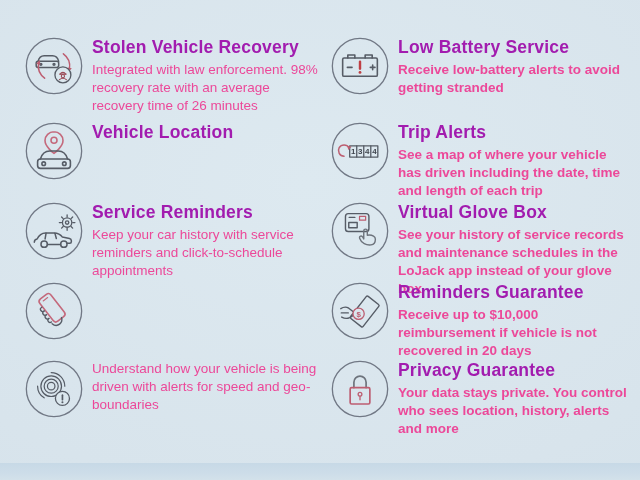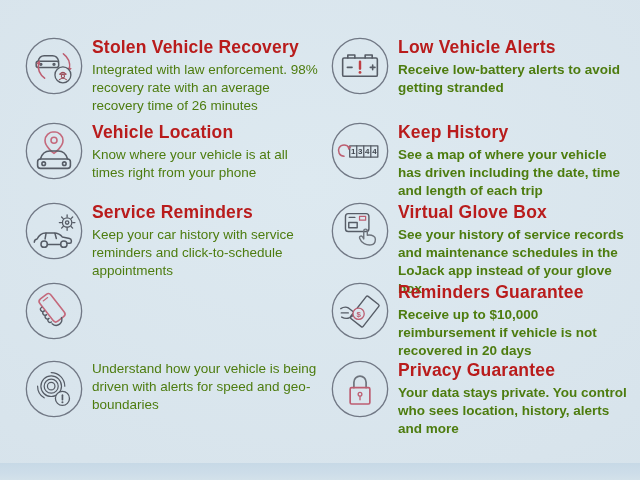--- a/index.html
+++ b/index.html
@@ -13,24 +13,24 @@
     display:grid;
     grid-template-columns:306px 1fr;
     grid-template-rows:85px 80px 80px 78px 100px;
     grid-auto-flow:column;
   }
   .feature{display:flex;align-items:flex-start;gap:8px;}
   .icon-wrap{flex:0 0 60px;height:60px;}
   .text{padding-top:1px;}
   .title{
     margin:0 0 3px 0;font-size:17.5px;font-weight:700;letter-spacing:.2px;
-    color:#b91c1c;
+    color:#a21caf;
   }
   .desc{
-    margin:0;font-size:13.5px;line-height:18px;color:#4d7c0f;
+    margin:0;font-size:13.5px;line-height:18px;color:#ec4899;
   }
   .left .desc{max-width:230px;}
   .right .desc{max-width:254px;font-weight:bold;}
   .bottom-band{
     position:absolute;left:0;right:0;bottom:0;height:17px;
     background:linear-gradient(180deg,#c7d9e6 0%,#cddde9 60%,#d3e1ea 100%);
   }
   svg{display:block;}
   svg text{font-family:"Liberation Sans",sans-serif;}
 </style>
@@ -81,21 +81,20 @@
         <g stroke="#565c66" stroke-width="1.7">
           <path d="M17.5 40.5 q2.5 -8.5 10 -8.5 h9 q7.5 0 10 8.5"></path>
           <rect x="14.5" y="40.5" width="35" height="10" rx="3"></rect>
           <circle cx="21" cy="45.5" r="1.9"></circle>
             <circle cx="43" cy="45.5" r="1.9"></circle>
         </g>
       </svg>
     </span>
     <div class="text">
       <h3 class="title">Vehicle Location</h3>
-      <p class="desc">Know where your vehicle is at all times right from your phone</p>
     </div>
   </div>
 
   <div class="feature left">
     <span class="icon-wrap">
       <svg width="60" height="60" viewBox="0 0 64 64" fill="none" stroke-linecap="round" stroke-linejoin="round">
         <circle cx="32" cy="32" r="29.5" stroke="#717885" stroke-width="1.4"></circle>
         <g stroke="#565c66" stroke-width="1.6">
           <path d="M11 44 q0 -3 3 -3.5 q3 -6.5 9 -6.5 h9 q6 0 9 4.5 l7.5 1.5 q2 .5 2 2.5 v1 q0 1.6 -1.6 1.6 h-2.9"></path>
           <path d="M23.5 34.5 l-1 6 M33 34.5 l1.5 5.5"></path>
@@ -164,21 +163,21 @@
           <rect x="13.5" y="23.5" width="37" height="19.5" rx="1.5"></rect>
           <path d="M19 23.5 v-3.2 h7.5 v3.2 M37.5 23.5 v-3.2 h7.5 v3.2"></path>
           <path d="M18.5 33.5 h5"></path>
           <path d="M43 33.5 h5 M45.5 31 v5"></path>
         </g>
         <path d="M32 27.5 v7.3" stroke="#bf3f44" stroke-width="2.6"></path>
         <circle cx="32" cy="38.8" r="1.5" fill="#bf3f44"></circle>
       </svg>
     </span>
     <div class="text">
-      <h3 class="title">Low Vehicle Alerts</h3>
+      <h3 class="title">Low Battery Service</h3>
       <p class="desc">Receive low-battery alerts to avoid getting stranded</p>
     </div>
   </div>
 
   <div class="feature right">
     <span class="icon-wrap">
       <svg width="60" height="60" viewBox="0 0 64 64" fill="none" stroke-linecap="round" stroke-linejoin="round">
         <circle cx="32" cy="32" r="29.5" stroke="#717885" stroke-width="1.4"></circle>
         <g stroke="#565c66" stroke-width="1.4">
           <rect x="21" y="26.5" width="30" height="12"></rect>
@@ -188,21 +187,21 @@
           <text x="24.8" y="35.6">1</text>
           <text x="32.3" y="35.6">3</text>
           <text x="39.8" y="35.6">4</text>
           <text x="47.3" y="35.6">4</text>
         </g>
         <path d="M15 37.5 a6 6 0 1 1 5.2 -9" stroke="#bd5e71" stroke-width="1.6"></path>
         <polygon points="18.5,26.5 23,27.5 19.5,30.8" fill="#bd5e71"></polygon>
       </svg>
     </span>
     <div class="text">
-      <h3 class="title">Keep History</h3>
+      <h3 class="title">Trip Alerts</h3>
       <p class="desc">See a map of where your vehicle has driven including the date, time and length of each trip</p>
     </div>
   </div>
 
   <div class="feature right">
     <span class="icon-wrap">
       <svg width="60" height="60" viewBox="0 0 64 64" fill="none" stroke-linecap="round" stroke-linejoin="round">
         <circle cx="32" cy="32" r="29.5" stroke="#717885" stroke-width="1.4"></circle>
         <g stroke="#565c66" stroke-width="1.5">
           <rect x="16.5" y="13.5" width="25" height="19" rx="3"></rect>

